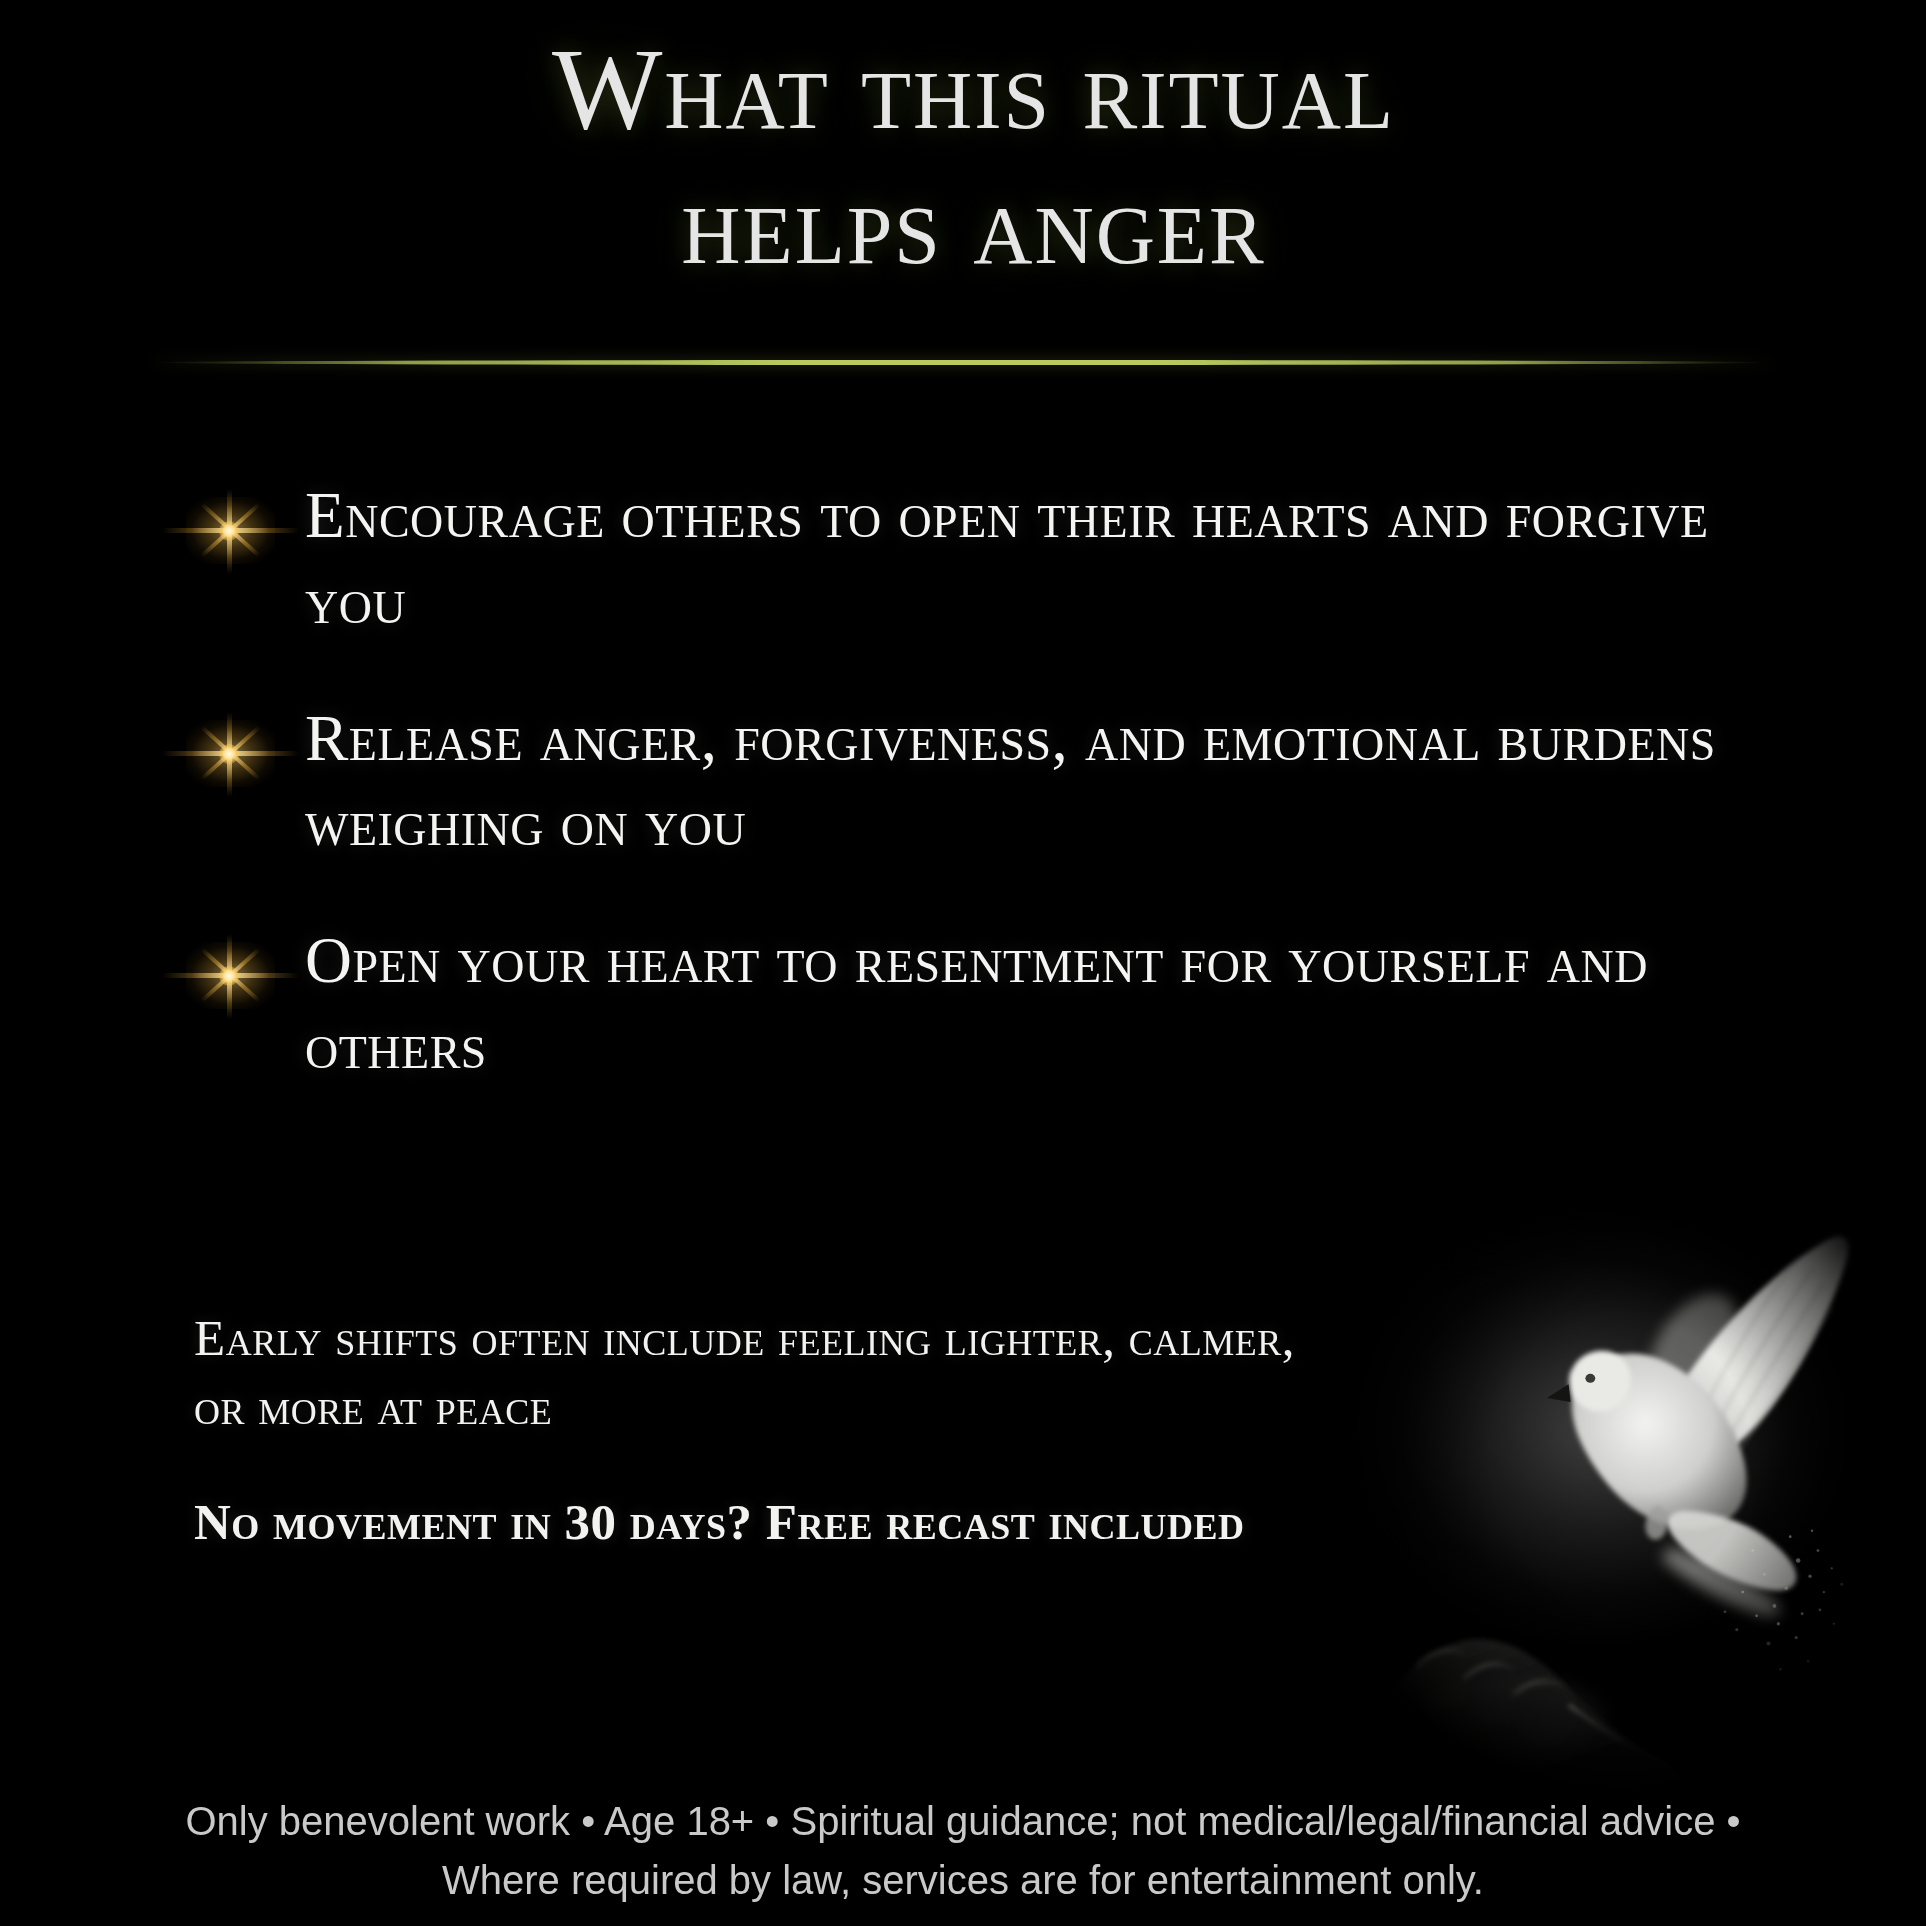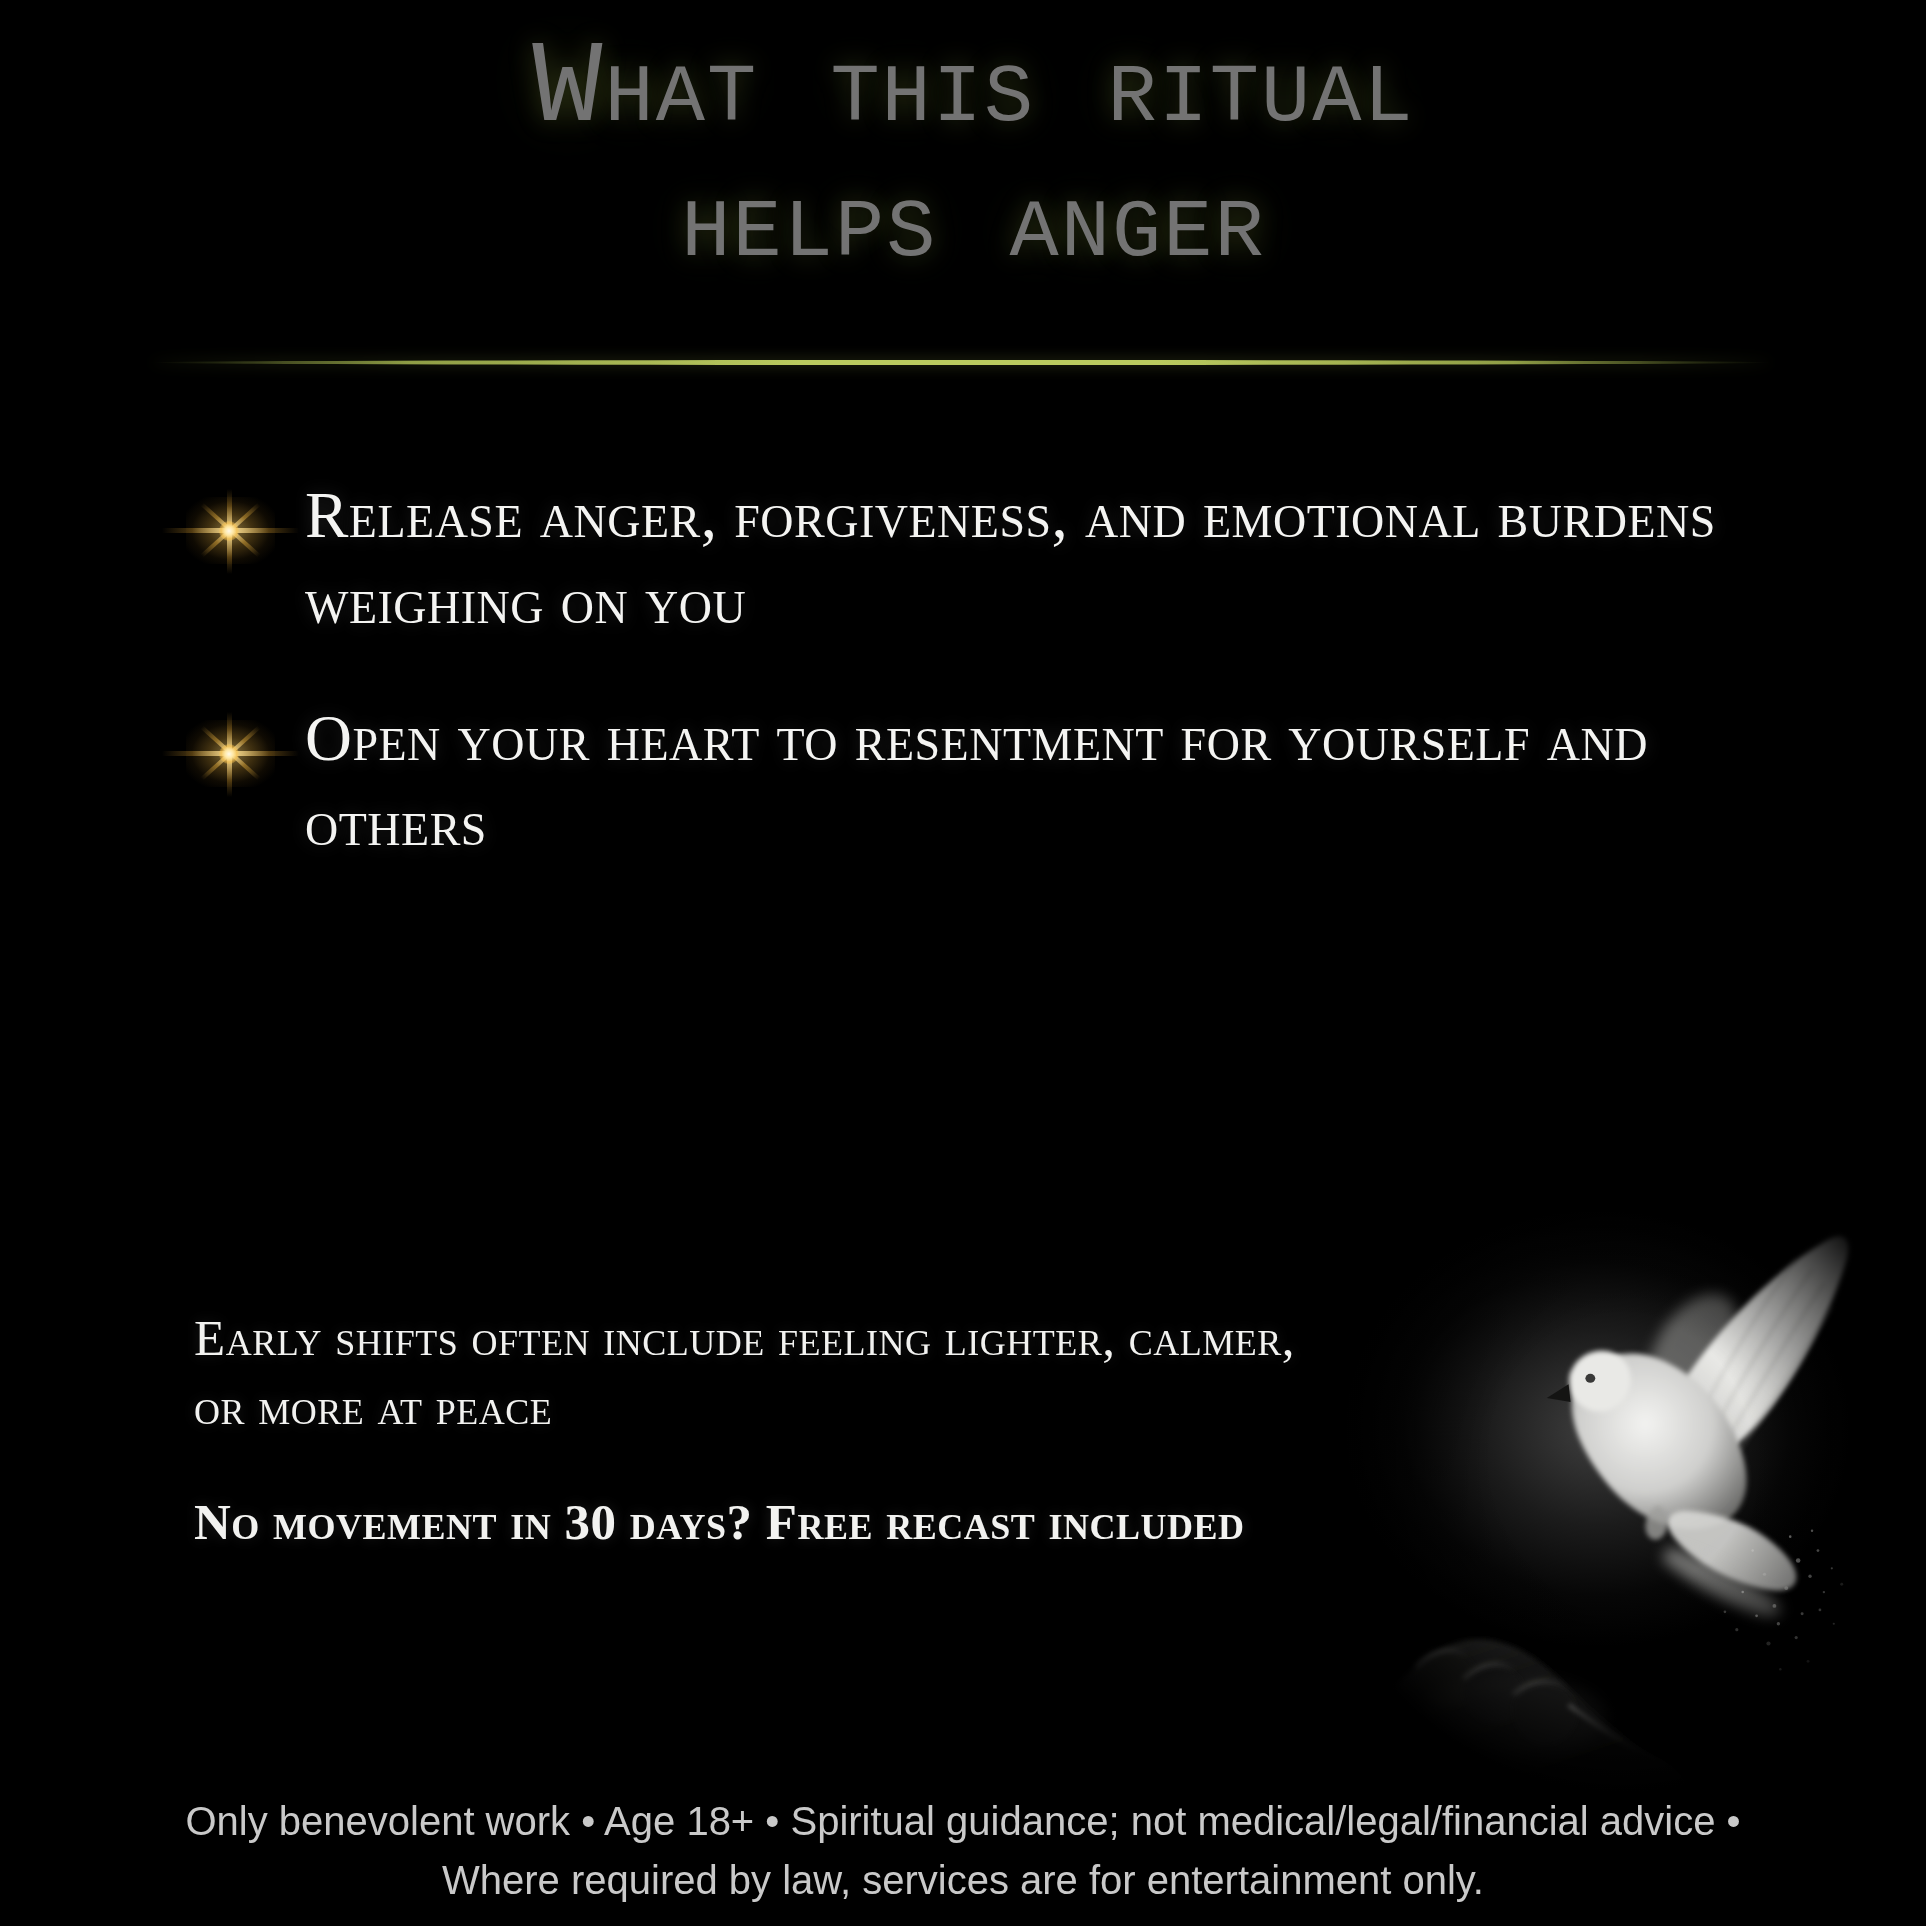--- a/index.html
+++ b/index.html
@@ -56,26 +56,26 @@
   
   .title-block {
     position: absolute;
     left: 0;
     top: 22px;
     width: 1927px;
     text-align: center;
   }
   .title-line {
     display: block;
-    font-family: Liberation Mono, monospace;
+    font-family: Liberation Serif, serif;
     font-variant: small-caps;
     font-size: 117px;
     line-height: 1.15;
     letter-spacing: 2px;
-    color: #737373;
+    color: #e5e5e5;
     text-shadow: 0 0 26px rgba(170,190,80,0.28), 0 0 59px rgba(150,175,70,0.14);
     padding-left: 20px;
   }
 
   
   .divider {
     position: absolute;
     left: 149px;
     top: 360px;
     width: 1624px;
@@ -342,20 +342,31 @@
 
   <div class="title-block">
     <span class="title-line">What this ritual</span>
     <span class="title-line">helps anger</span>
   </div>
 
   <div class="divider"></div>
 
   <div class="bullets">
 
+    <div class="bullet-row">
+      <span class="star-icon">
+        <span class="sg-glow"></span>
+          <span class="sg-h"></span>
+          <span class="sg-v"></span>
+        <span class="sg-d1"></span>
+          <span class="sg-d2"></span>
+          <span class="sg-core"></span>
+      </span>
+      <span class="bullet-text">Encourage others to open their hearts and forgive you</span>
+    </div>
 
     <div class="bullet-row">
       <span class="star-icon">
         <span class="sg-glow"></span>
           <span class="sg-h"></span>
           <span class="sg-v"></span>
         <span class="sg-d1"></span>
           <span class="sg-d2"></span>
           <span class="sg-core"></span>
       </span>

